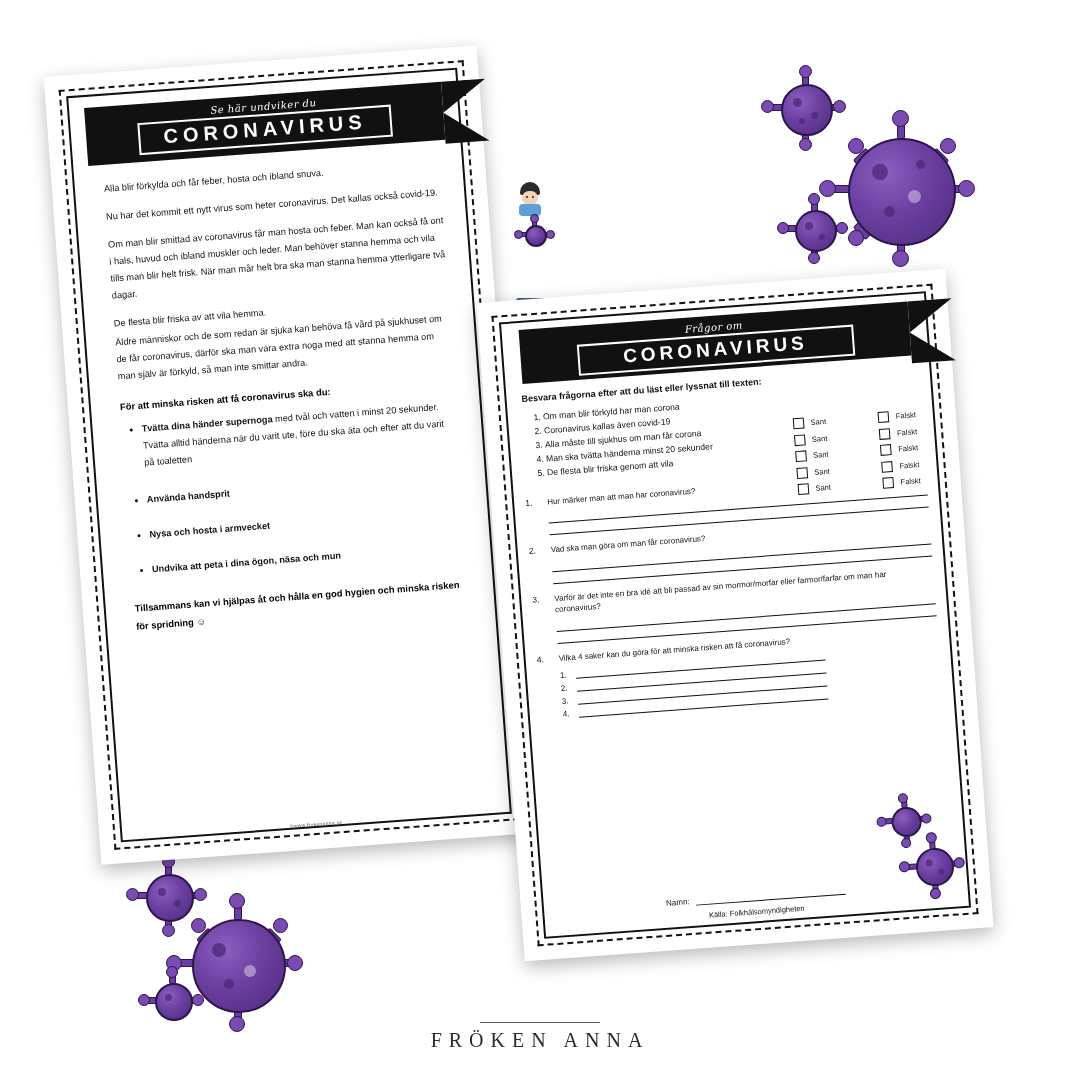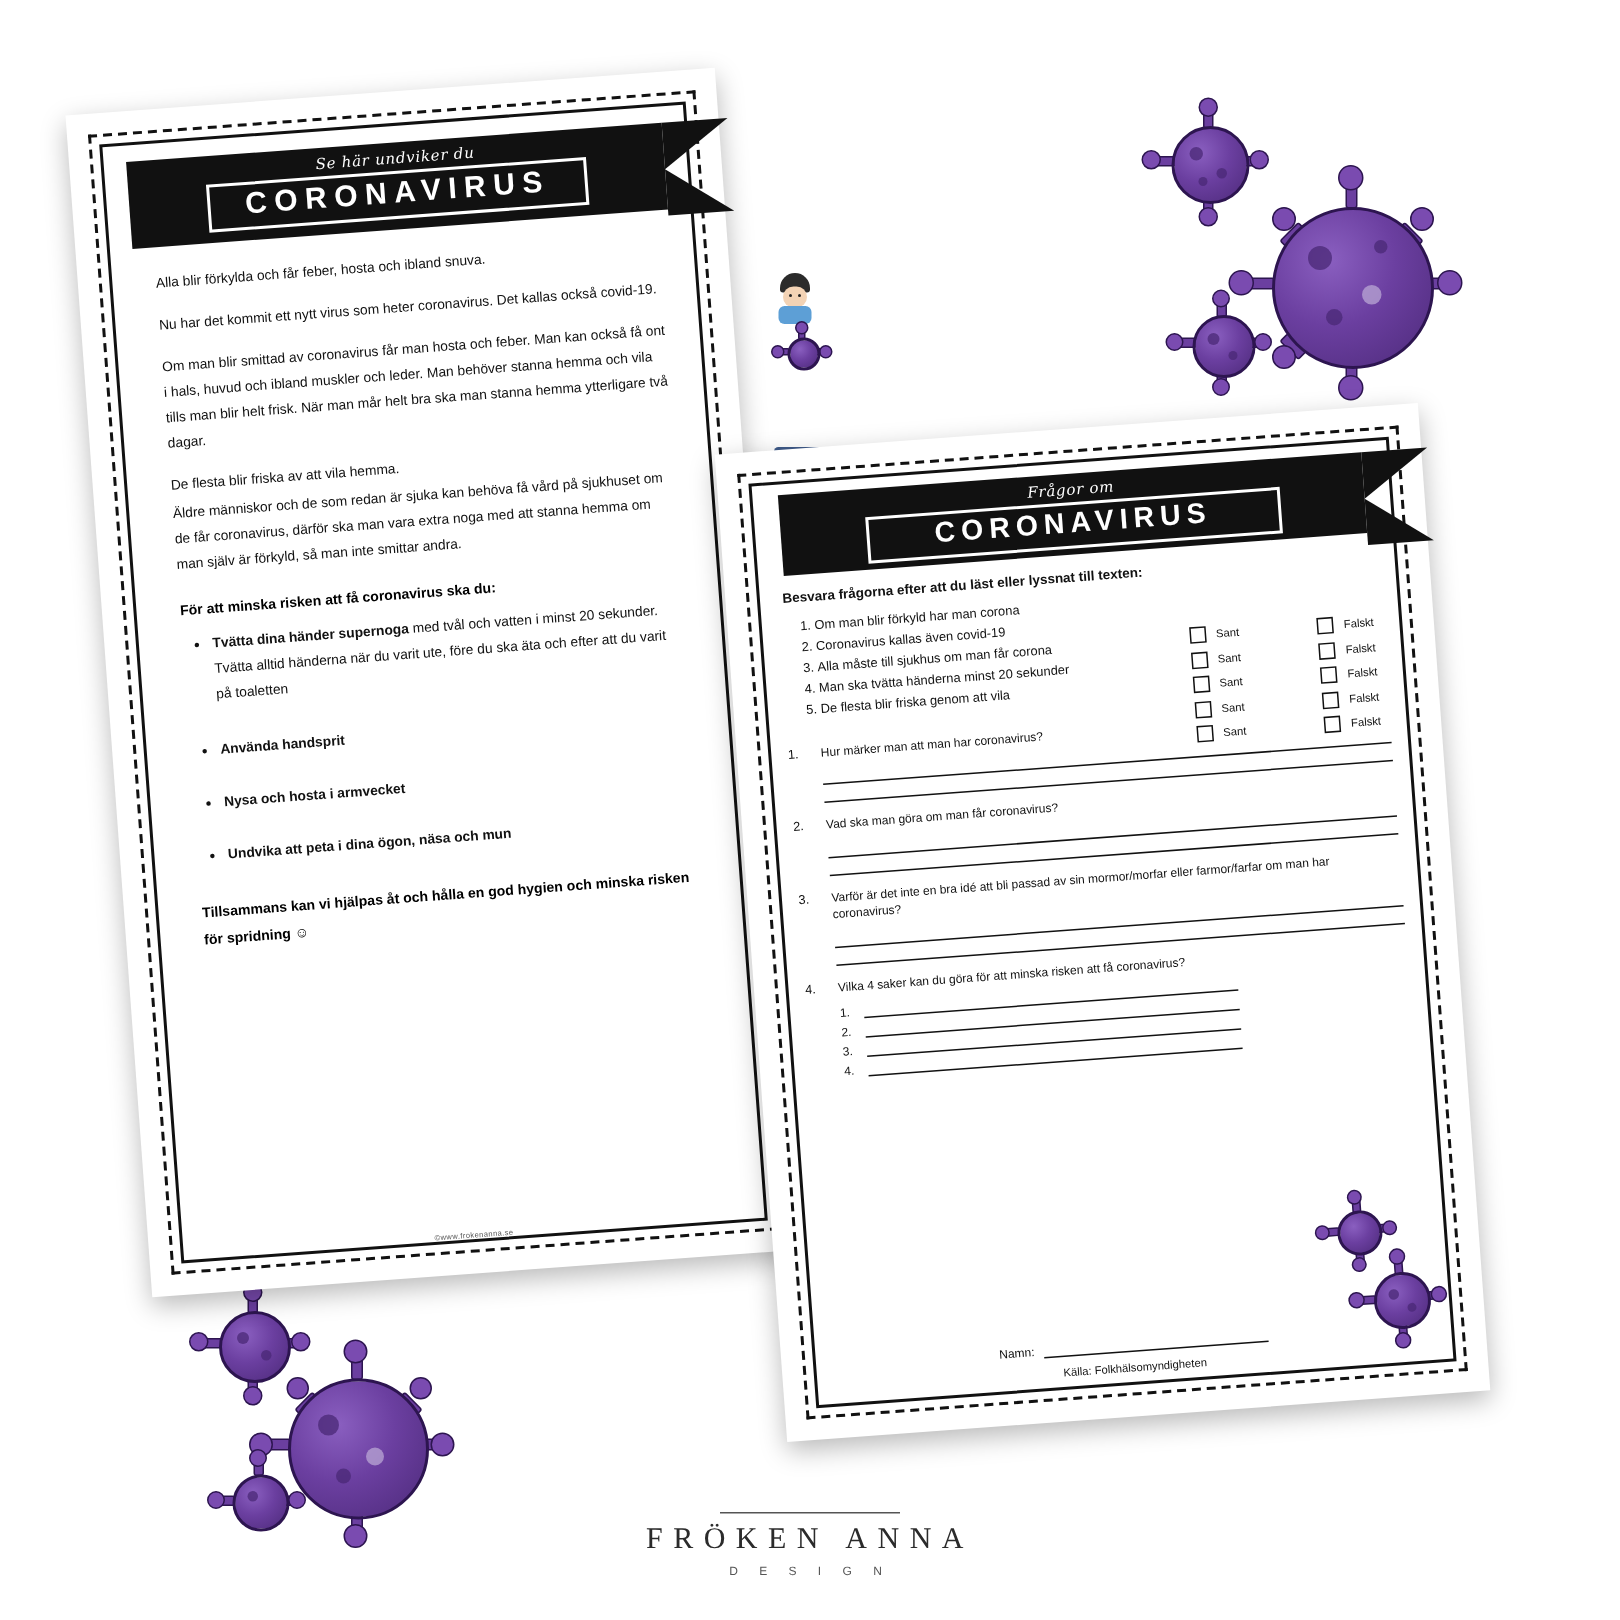--- a/index.html
+++ b/index.html
@@ -501,16 +501,15 @@
       <div class="body" style="left:5px;top:5px;width:34px;height:34px;">
         <div class="dot" style="left:8px;top:9px;width:7px;height:7px;"></div>
         <div class="dot" style="left:20px;top:19px;width:6px;height:6px;"></div>
       </div>
     </div>
   </div>
 
   <div class="watermark">
     <div class="wm-line"></div>
     <div class="wm-name">FRÖKEN ANNA</div>
-    <div class="wm-sub">D E S I G N</div>
   </div>
 
 </div>
 
 </body></html>

